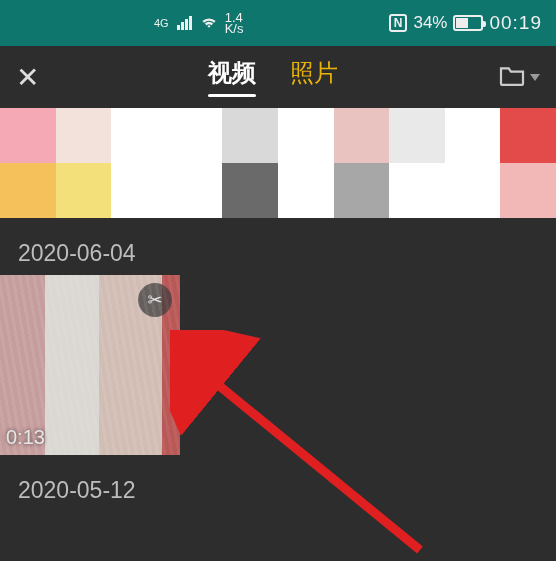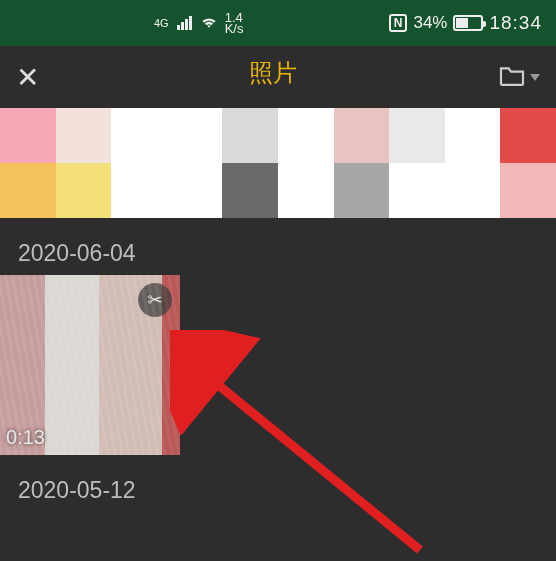--- a/index.html
+++ b/index.html
@@ -14,21 +14,21 @@
   }
 
   
   .statusbar {
     height: 46px;
     display: flex;
     align-items: center;
     padding: 0 14px;
     font-size: 17px;
     color: #f0f0f0;
-    background: #14532d;
+    background: #0f766e;
   }
   .sb-left { flex: 1; display: flex; align-items: center; gap: 6px; }
   .sb-right { display: flex; align-items: center; gap: 6px; }
   .sb-spacer { width: 140px; }
   .net-label { font-size: 11px; line-height: 11px; margin-right: 2px; }
   .signal, .wifi { display: inline-flex; align-items: flex-end; }
   .signal span { display:inline-block; width:3px; background:#eee; margin-right:1px; }
   .signal span:nth-child(1){height:5px}
   .signal span:nth-child(2){height:8px}
   .signal span:nth-child(3){height:11px}
@@ -145,29 +145,32 @@
     <span class="speed">
       <span>1.4</span><br><span>K/s</span>
     </span>
   </div>
   <div class="sb-right">
     <span class="nfc">N</span>
     <span>34%</span>
     <span class="battery">
         <span class="battery-fill"></span>
       </span>
-    <span class="time">18:34</span>
+    <span class="time">00:19</span>
   </div>
 </div>
 
 <div class="navbar">
   <div class="close-btn">
     <span>✕</span>
   </div>
   <div class="tabs">
+    <div class="tab active">
+      <span>视频</span>
+    </div>
     <div class="tab">
       <span>照片</span>
     </div>
   </div>
   <div class="folder-btn">
     <span>
       <svg width="28" height="22" viewBox="0 0 24 20" fill="none" stroke-width="2">
         <path d="M2 4h7l2 3h11v11a1 1 0 01-1 1H3a1 1 0 01-1-1V4z"></path>
       </svg>
     </span>

